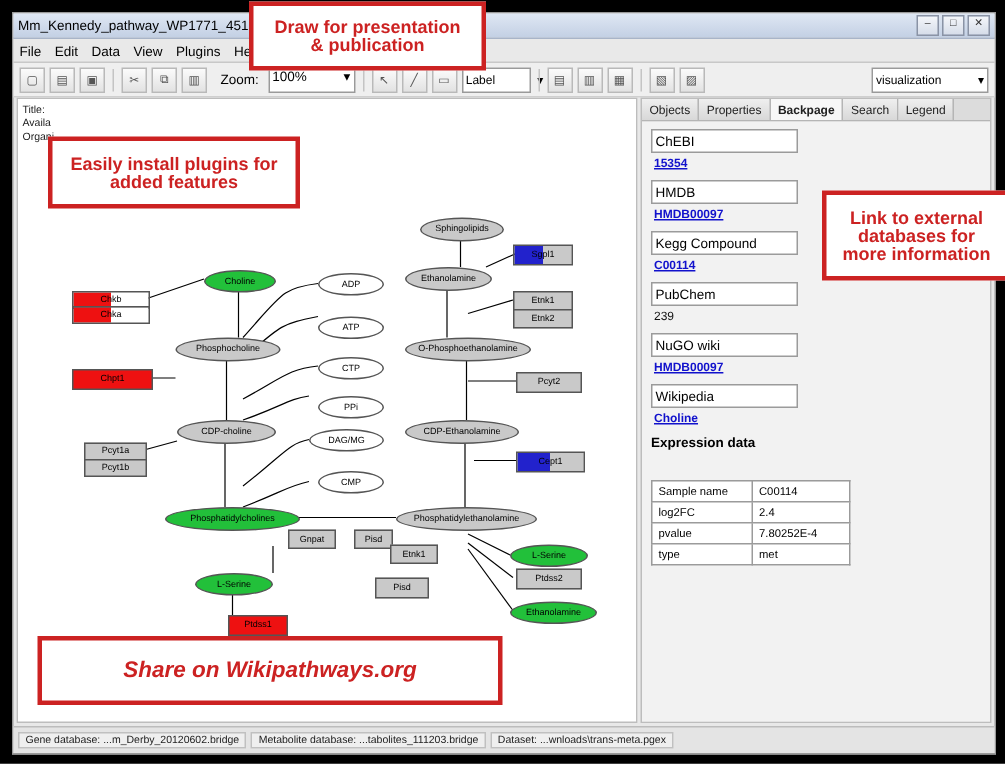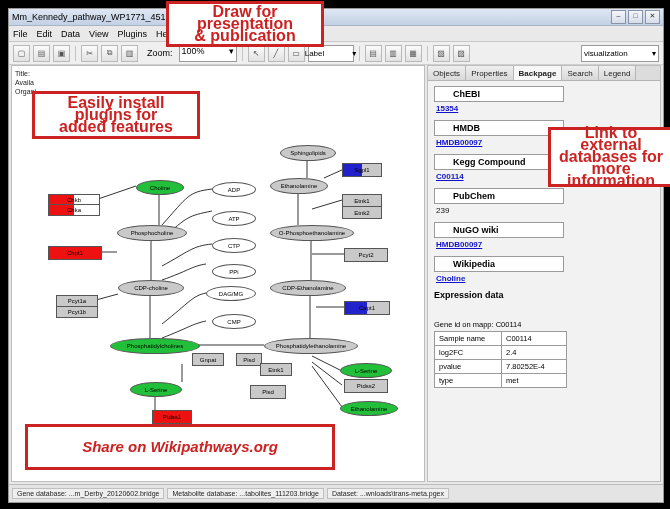--- a/index.html
+++ b/index.html
@@ -9,43 +9,43 @@
   .titlebar .tbtext{font-size:9px;color:#000;flex:1;overflow:hidden;white-space:nowrap;}
   .winbtns{display:flex;gap:2px;}
   .winbtn{width:13px;height:12px;border:1px solid #8a93a5;background:linear-gradient(#f4f6fa,#d6dde9);font-size:7px;line-height:10px;text-align:center;color:#333;}
   .menubar{height:15px;background:#e9e9e9;border-bottom:1px solid #c8c8c8;display:flex;align-items:center;padding:0 4px;gap:9px;}
   .menubar span{font-size:9px;color:#000;}
   .toolbar{height:22px;background:#efefef;border-bottom:1px solid #cfcfcf;display:flex;align-items:center;padding:0 4px;gap:3px;}
   .tbi{width:15px;height:15px;border:1px solid #b9b9b9;background:linear-gradient(#fbfbfb,#e2e2e2);display:flex;align-items:center;justify-content:center;font-size:8px;color:#555;}
   .zoomlabel{font-size:9px;margin-left:6px;margin-right:3px;}
   .zoomsel{width:52px;height:15px;border:1px solid #9a9a9a;background:#fff;font-size:9px;display:flex;justify-content:space-between;padding:0 2px;}
   .sep{width:1px;height:15px;background:#c4c4c4;margin:0 2px;}
-  .lblsel{width:40px;height:15px;border:1px solid #9a9a9a;background:#fff;font-size:8px;display:flex;align-items:center;justify-content:center;padding:0 2px;gap:28px;}
+  .lblsel{width:40px;height:15px;border:1px solid #9a9a9a;background:#fff;font-size:8px;display:flex;align-items:center;justify-content:space-between;padding:0 2px;gap:28px;}
   .vizsel{margin-left:auto;width:72px;height:15px;border:1px solid #9a9a9a;background:#fff;font-size:8px;display:flex;align-items:center;justify-content:space-between;padding:0 2px;}
   .body{position:absolute;left:0;top:54px;right:0;bottom:18px;display:flex;}
   .canvaswrap{position:relative;flex:1;background:#fff;border:1px solid #bdbdbd;margin:2px;overflow:hidden;}
   .sideinfo{position:absolute;left:3px;top:3px;font-size:7px;color:#222;line-height:9px;}
   .rightpanel{width:232px;margin:2px 2px 2px 0;background:#ececec;border:1px solid #bdbdbd;display:flex;flex-direction:column;}
   .tabs{display:flex;height:14px;background:#dcdcdc;border-bottom:1px solid #b5b5b5;}
   .tab{font-size:8px;padding:0 5px;display:flex;align-items:center;border-right:1px solid #b5b5b5;background:linear-gradient(#efefef,#d8d8d8);color:#222;}
   .tab.active{background:#f7f7f7;font-weight:bold;}
   .panelbody{flex:1;background:#f2f2f2;padding:5px 6px;overflow:hidden;}
-  .dbbox{background:#fff;border:1px solid #9b9b9b;font-size:9px;font-weight:bold;padding:2px 18px;width:92px;margin-bottom:2px;}
+  .dbbox{background:#fff;border:1px solid #9b9b9b;font-size:9px;font-weight:normal;padding:2px 2px;width:92px;margin-bottom:2px;}
   .dblink{font-size:8px;color:#1111cc;text-decoration:underline;margin:0 0 7px 2px;display:block;font-weight:bold;}
   .dbplain{font-size:8px;color:#111;margin:0 0 7px 2px;display:block;}
   .exprhead{font-size:9px;font-weight:bold;margin:4px 0 20px 0;}
   .geneid{font-size:7.5px;margin-bottom:2px;}
   .tbl{border-collapse:collapse;font-size:7.5px;}
   .tbl td{border:1px solid #9b9b9b;background:#fff;padding:1px 4px;height:11px;}
   .tbl td.k{width:58px;}
   .tbl td.v{width:56px;}
   .statusbar{position:absolute;left:0;right:0;bottom:0;height:17px;background:#e4e4e4;border-top:1px solid #bcbcbc;display:flex;align-items:center;padding:0 3px;}
   .statusbar .sb{font-size:7px;border:1px solid #c0c0c0;background:#efefef;padding:1px 4px;margin-right:3px;color:#222;}
   
-  .callout{position:absolute;background:#ffffff;border:3px solid #cc2222;color:#cc2222;font-weight:bold;text-align:center;font-size:16px;line-height:12px;display:flex;align-items:center;justify-content:center;padding:3px 6px;z-index:40;}
+  .callout{position:absolute;background:#ffffff;border:3px solid #cc2222;color:#cc2222;font-weight:bold;text-align:center;font-size:12px;line-height:12px;display:flex;align-items:center;justify-content:center;padding:3px 6px;z-index:40;}
   .callout.wp{font-size:15px;font-style:italic;}
   
   .node{position:absolute;font-size:6px;color:#000;display:flex;align-items:center;justify-content:center;border:1px solid #555;background:#cfcfcf;}
   .ell{border-radius:50%;}
   .green{background:#22c03a;}
   .red{background:#ee1111;}
   .gray{background:#c9c9c9;}
   .white{background:#fff;}
   .yellow{background:#f2e500;}
   .halfred{background:linear-gradient(90deg,#ee1111 50%,#ffffff 50%);}
@@ -219,21 +219,20 @@
         <div class="dbbox">PubChem</div>
         <span class="dbplain">239</span>
 
         <div class="dbbox">NuGO wiki</div>
         <a class="dblink">HMDB00097</a>
 
         <div class="dbbox">Wikipedia</div>
         <a class="dblink">Choline</a>
 
         <div class="exprhead">Expression data</div>
-        <div class="geneid">Gene id on mapp: C00114</div>
 
         <table class="tbl">
           <tbody>
               <tr>
             <td class="k">Sample name</td>
             <td class="v">C00114</td>
           </tr>
           <tr>
             <td class="k">log2FC</td>
             <td class="v">2.4</td>

